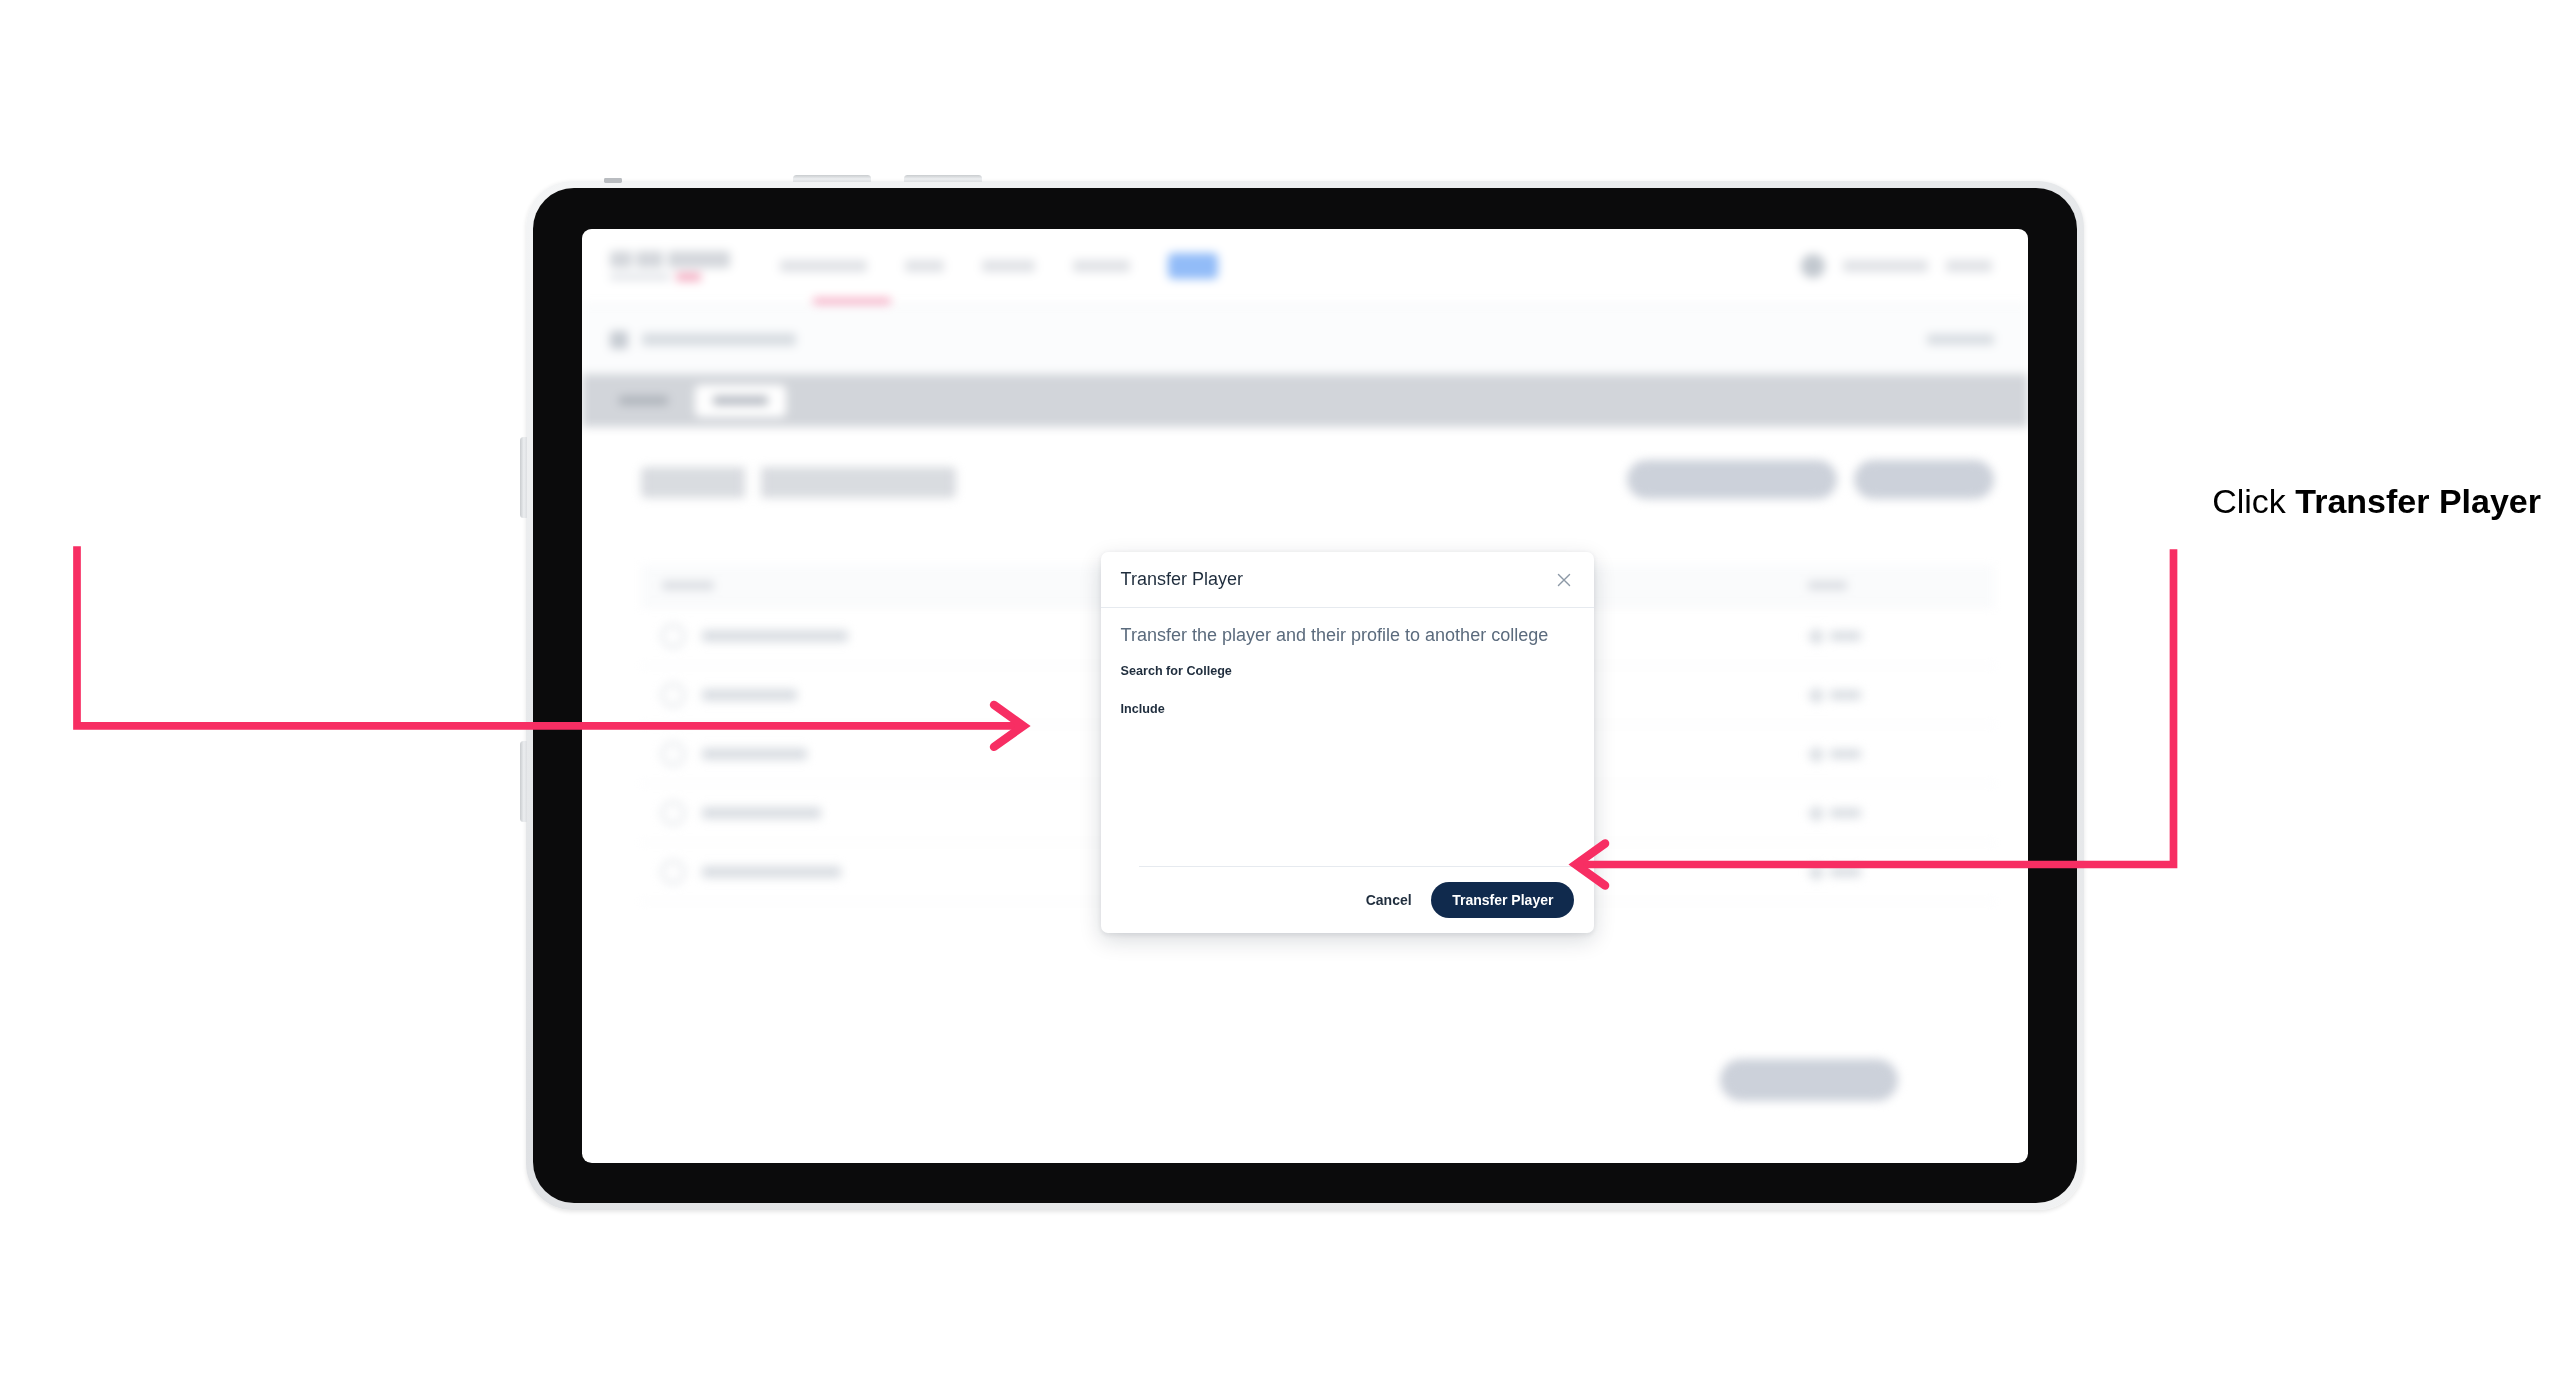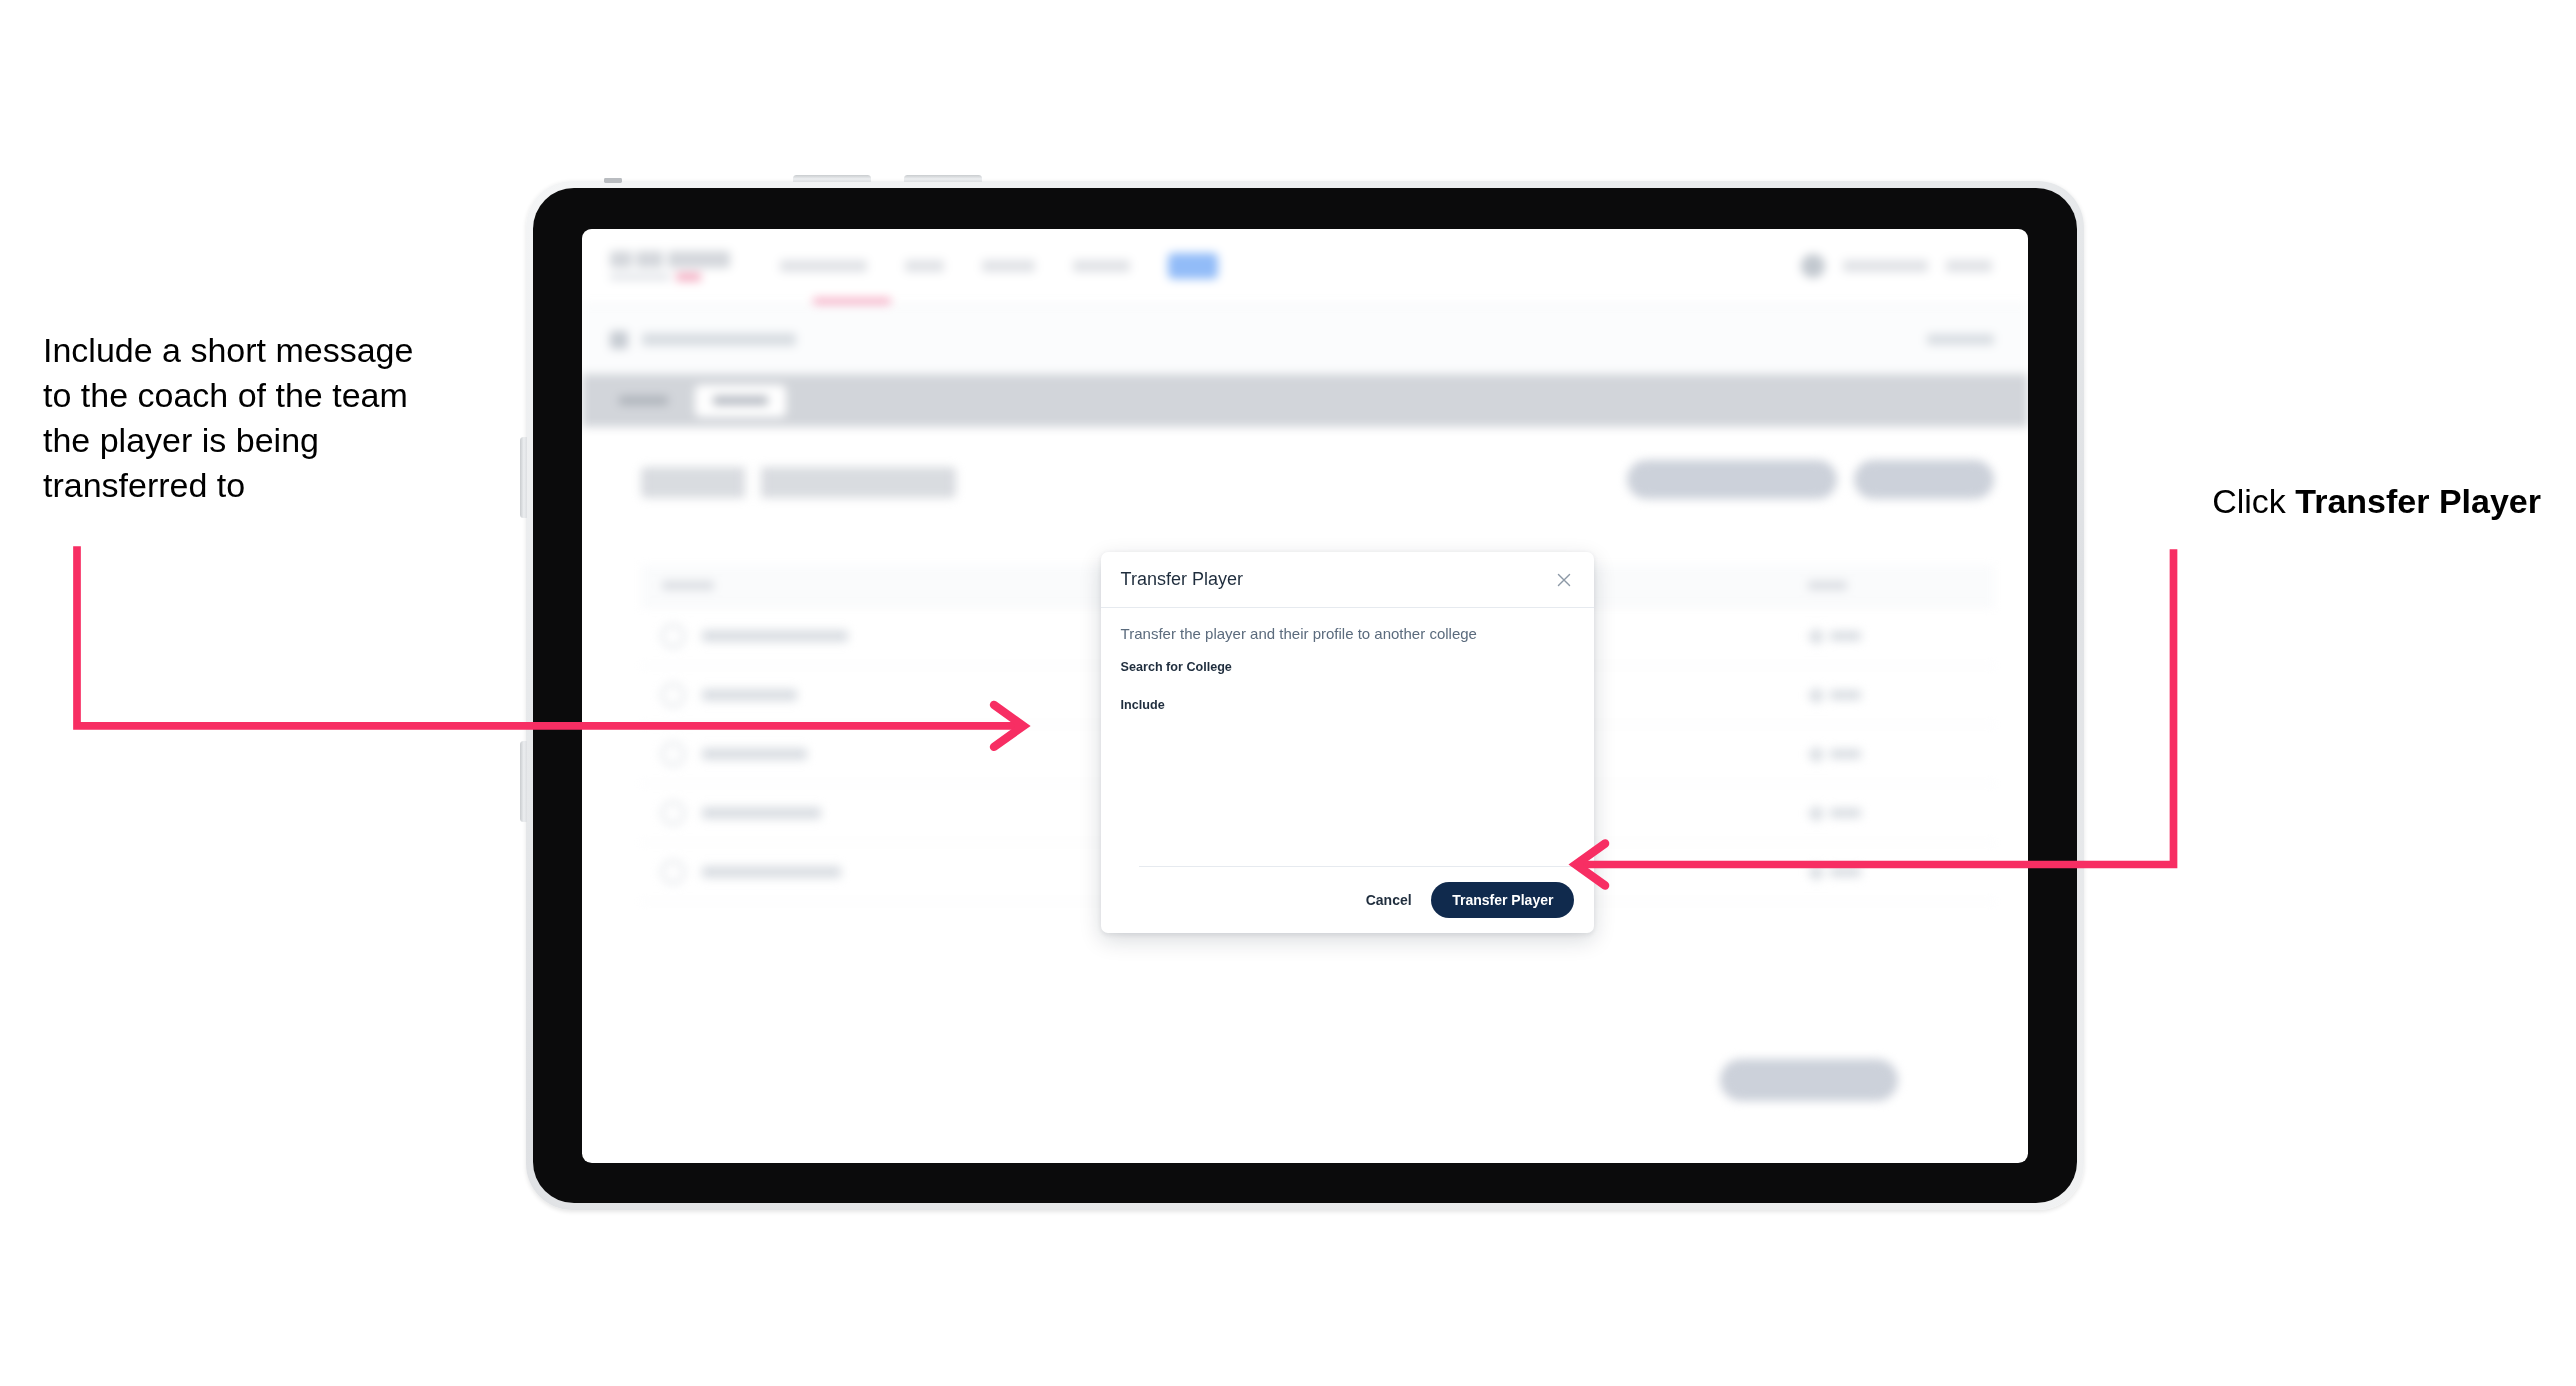--- a/index.html
+++ b/index.html
@@ -164,21 +164,21 @@
     display:flex; align-items:center; justify-content: space-between;
     padding: 0 18px 0 19.6px;
   }
   .modal-title { font-size: 18px; color: #1f2d3d; font-weight: 400; }
   .modal-close {
     width: 24px; height: 24px; display:flex; align-items:center; justify-content:center;
     cursor: pointer;
   }
   .modal-close svg { display:block; }
   .modal-body { padding: 17px 19.6px 7px 19.6px; }
-  .modal-desc { font-size: 15px; color: #5b6b7d; margin-bottom: 18px; }
+  .modal-desc { font-size: 18px; color: #5b6b7d; margin-bottom: 18px; }
   .field-label { font-size: 12.6px; color:#1f2d3d; font-weight: 700; margin-bottom: 7px; }
   .search-input {
     width: 100%; height: 41px; border: 0.7px solid #dde3ea; border-radius: 4.9px;
     padding: 0 12.6px; font-size: 14px; color:#1f2d3d; background:#fff;
     font-family: "Liberation Sans", sans-serif;
   }
   .msg-gap { height: 17px; }
   .msg-box {
     width: 100%; height: 144px; border: 0.7px solid #dde3ea; border-radius: 4.9px;
     padding: 11.2px 12.6px; font-size: 13.3px; color:#1f2d3d; line-height: 1.62;
@@ -202,24 +202,20 @@
     height: 36px; padding: 0 21px; font-size: 14px; font-weight: 700; cursor:pointer;
     font-family:"Liberation Sans", sans-serif;
   }
 </style>
 </head>
 <body>
 
 <div id="stage">
 
 
-  <div class="anno" id="anno-left-2">Include a short message
-to the coach of the team
-the player is being
-transferred to</div>
 
   <div class="anno" id="anno-right-1"><span>Click </span><b>Transfer Player</b></div>
 
   <div id="tablet">
     <div id="tbtn-top-1" class="tbtn-top"></div>
     <div id="tbtn-top-2" class="tbtn-top"></div>
     <div id="tbtn-side-1" class="tbtn-side"></div>
     <div id="tbtn-side-2" class="tbtn-side"></div>
     <div id="tmark-tl" class="tmark"></div>
     <div id="tmark-bl" class="tmark"></div>

